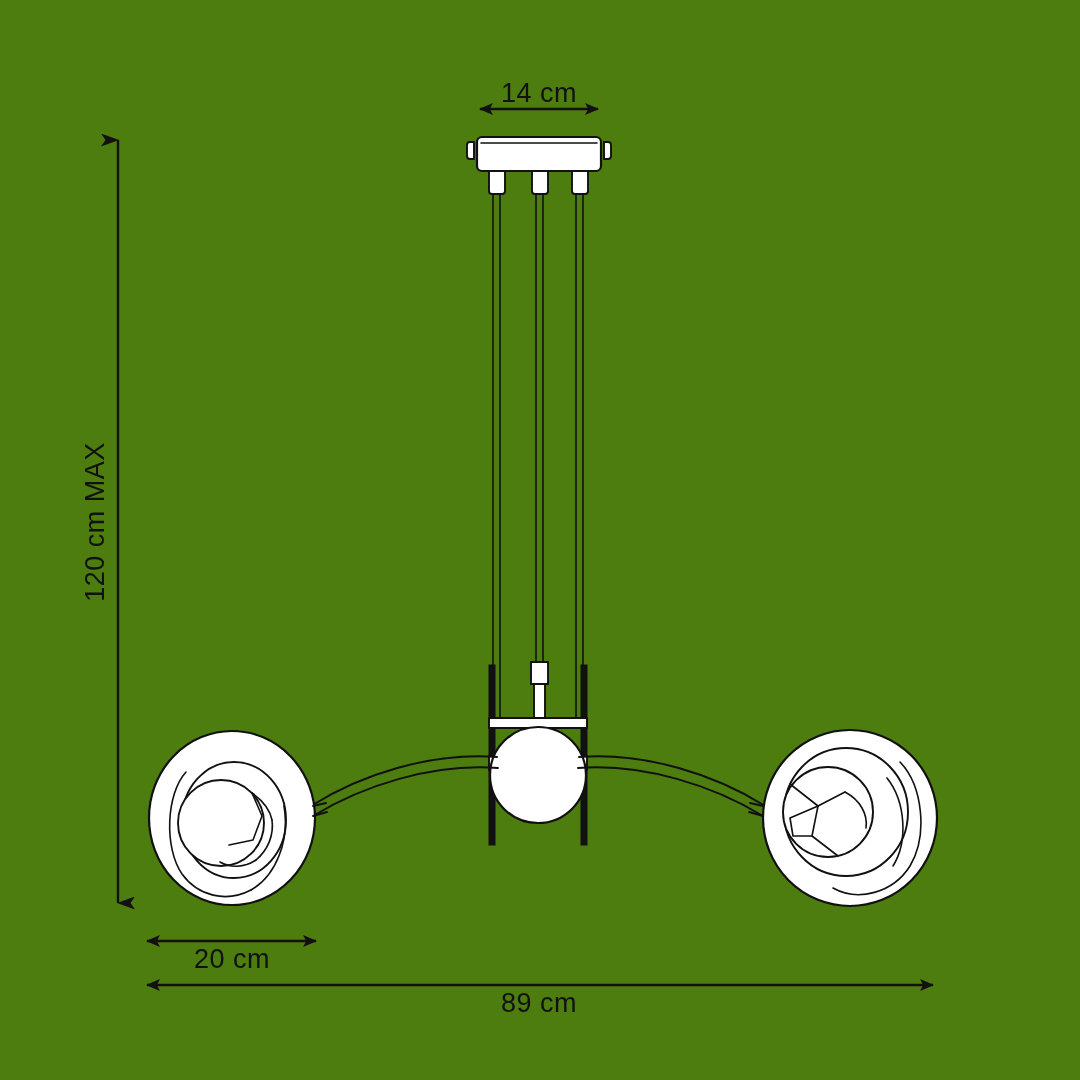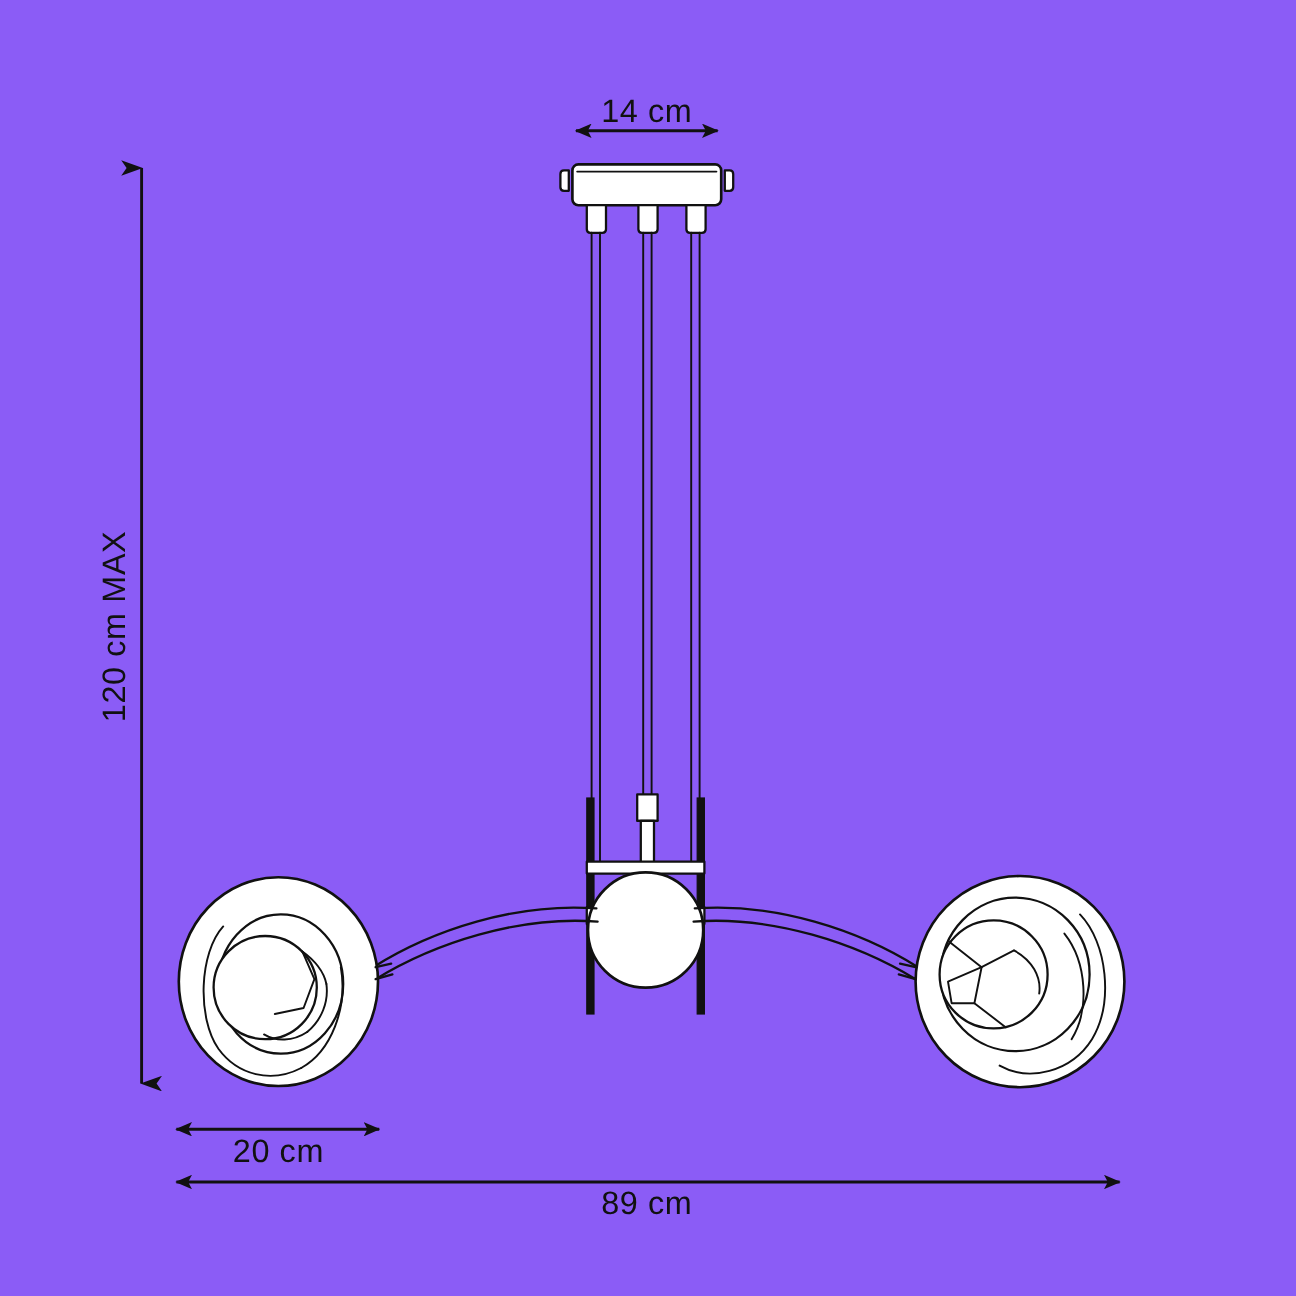--- a/index.html
+++ b/index.html
@@ -11,21 +11,21 @@
   body {
     width: 1080px;
     height: 1080px;
     font-family: "Liberation Sans", sans-serif;
     overflow: hidden;
   }
   #drawing-root {
     position: relative;
     width: 1080px;
     height: 1080px;
-    background: #8b5cf6;
+    background: #4d7c0f;
   }
   svg#technical-drawing {
     display: block;
     width: 1080px;
     height: 1080px;
   }
   .dim-text {
     font-family: "Liberation Sans", sans-serif;
     font-size: 27px;
     fill: #111111;

